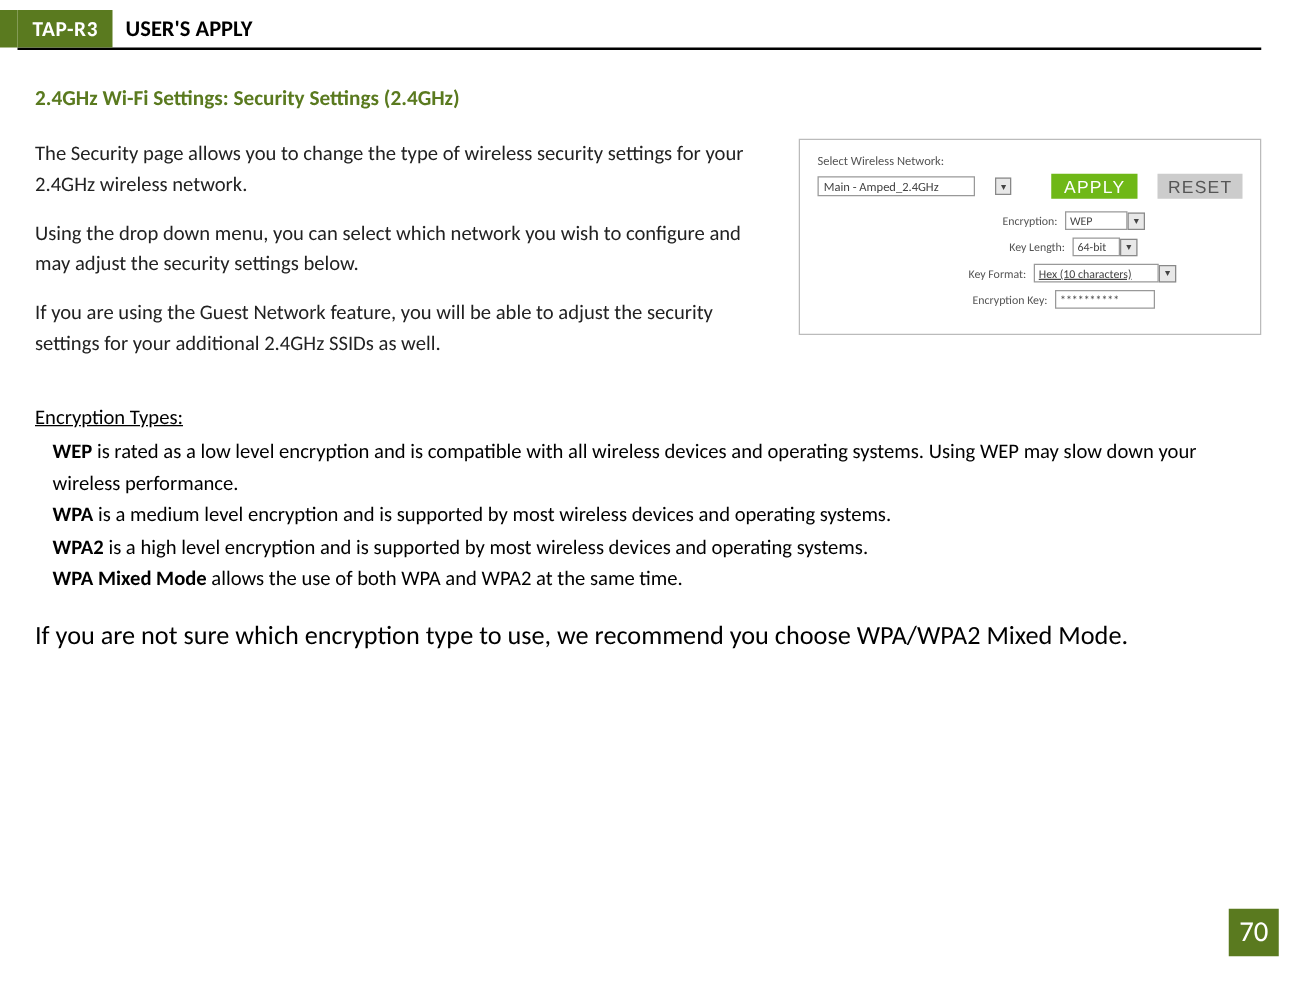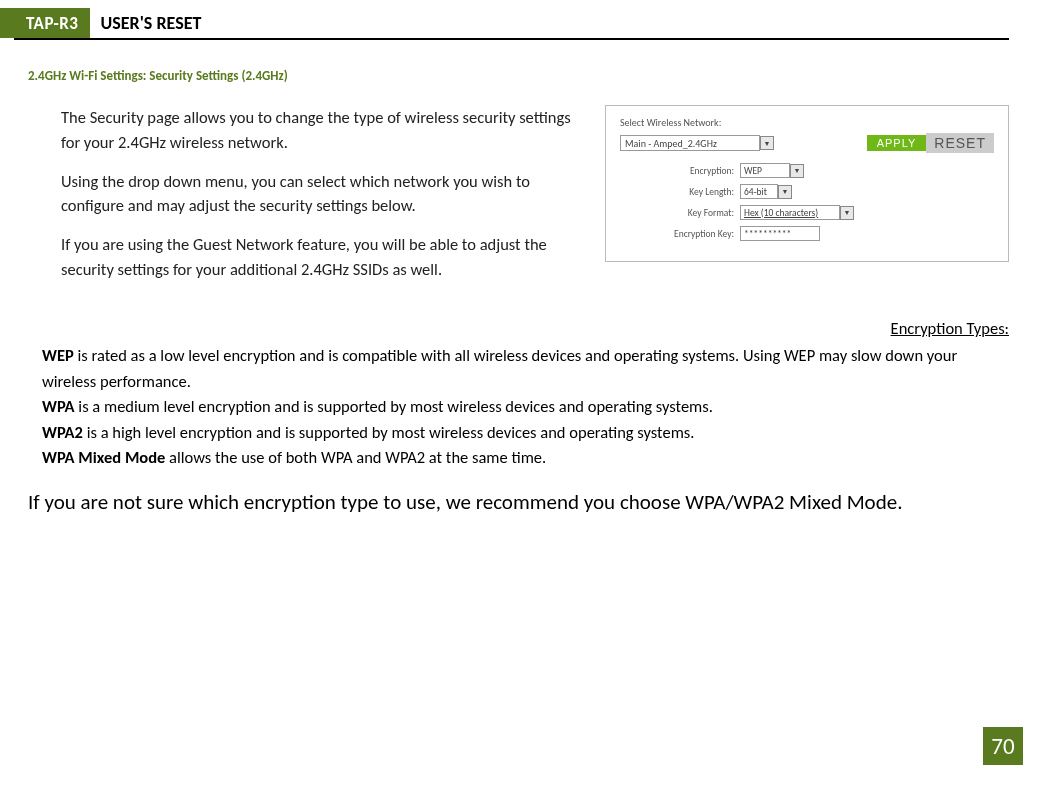--- a/index.html
+++ b/index.html
@@ -41,53 +41,52 @@
     .header-underline {
       border-bottom: 2px solid #000;
       margin: 0 32px 0 14px;
     }
     .content {
       padding: 28px 32px 0 28px;
     }
     .section-heading {
       color: #5a7a1f;
       font-weight: bold;
-      font-size: 13px;
+      font-size: 17px;
       margin-bottom: 22px;
     }
     .two-col {
       display: flex;
       gap: 20px;
       align-items: flex-start;
-      margin-left: 33px;
     }
     .text-col {
       flex: 1;
       font-size: 16.5px;
       line-height: 1.5;
       color: #222;
     }
     .text-col p { margin-bottom: 14px; }
     .figure-col {
-      width: 404px;
+      width: 370px;
       border: 1px solid #bbb;
       padding: 10px 14px 14px 14px;
       background: #fff;
       font-size: 10px;
       color: #444;
     }
     .fig-title {
       font-size: 10px;
       margin-bottom: 4px;
       color: #555;
     }
     .fig-row {
       display: flex;
       align-items: center;
-      gap: 0;
+      gap: 16px;
       margin-bottom: 10px;
     }
     .fig-select {
       border: 1px solid #999;
       padding: 1px 4px;
       font-size: 10px;
       width: 140px;
       background: #fff;
       height: 16px;
       display: flex;
@@ -100,38 +99,39 @@
       border: 1px solid #888;
       background: #e8e8e8;
       display: inline-flex;
       align-items: center;
       justify-content: center;
       font-size: 8px;
     }
     .btn-apply {
       background: #6fb817;
       color: #fff;
-      font-size: 11px;
+      font-size: 14px;
       padding: 2px 10px;
       letter-spacing: 1px;
       border: none;
     }
     .btn-reset {
       background: #ccc;
       color: #555;
       font-size: 14px;
       padding: 2px 8px;
       letter-spacing: 1px;
       border: none;
     }
     .fig-form-row {
       display: flex;
       align-items: center;
       margin-bottom: 6px;
       font-size: 9.5px;
+      justify-content: center;
     }
     .fig-label {
       width: 120px;
       text-align: right;
       padding-right: 6px;
       color: #555;
     }
     .fig-input {
       border: 1px solid #999;
       padding: 0 3px;
@@ -145,21 +145,20 @@
     .fig-radio.sel { background: radial-gradient(circle, #333 0 40%, #fff 45% 100%); }
     .fig-check { width: 10px; height: 10px; border: 1px solid #777; display:inline-block; background:#fff; }
     .enc-section {
       margin-top: 20px;
       font-size: 16.5px;
       line-height: 1.55;
     }
     .enc-heading {
       text-decoration: underline;
       margin-bottom: 2px;
-      text-align: right;
     }
     .enc-item {
       margin-left: 14px;
     }
     .enc-item b { font-weight: bold; }
     .footer-text {
       margin-top: 18px;
       font-size: 21px;
     }
     .page-number {
@@ -177,21 +176,21 @@
       margin-top: 35px;
     }
     .tri { font-size: 7px; line-height: 1; }
   </style>
 </head>
 <body>
 
 <div class="header-bar">
   <div class="header-spacer"></div>
   <div class="header-badge">TAP-R3</div>
-  <div class="header-title">USER'S RESET</div>
+  <div class="header-title">USER'S APPLY</div>
 </div>
 <div class="header-underline"></div>
 
 <div class="content">
   <div class="section-heading">2.4GHz Wi-Fi Settings: Security Settings (2.4GHz)</div>
 
   <div class="two-col">
     <div class="text-col">
       <p>The Security page allows you to change the type of wireless security settings for your 2.4GHz wireless network.</p>
       <p>Using the drop down menu, you can select which network you wish to configure and may adjust the security settings below.</p>

